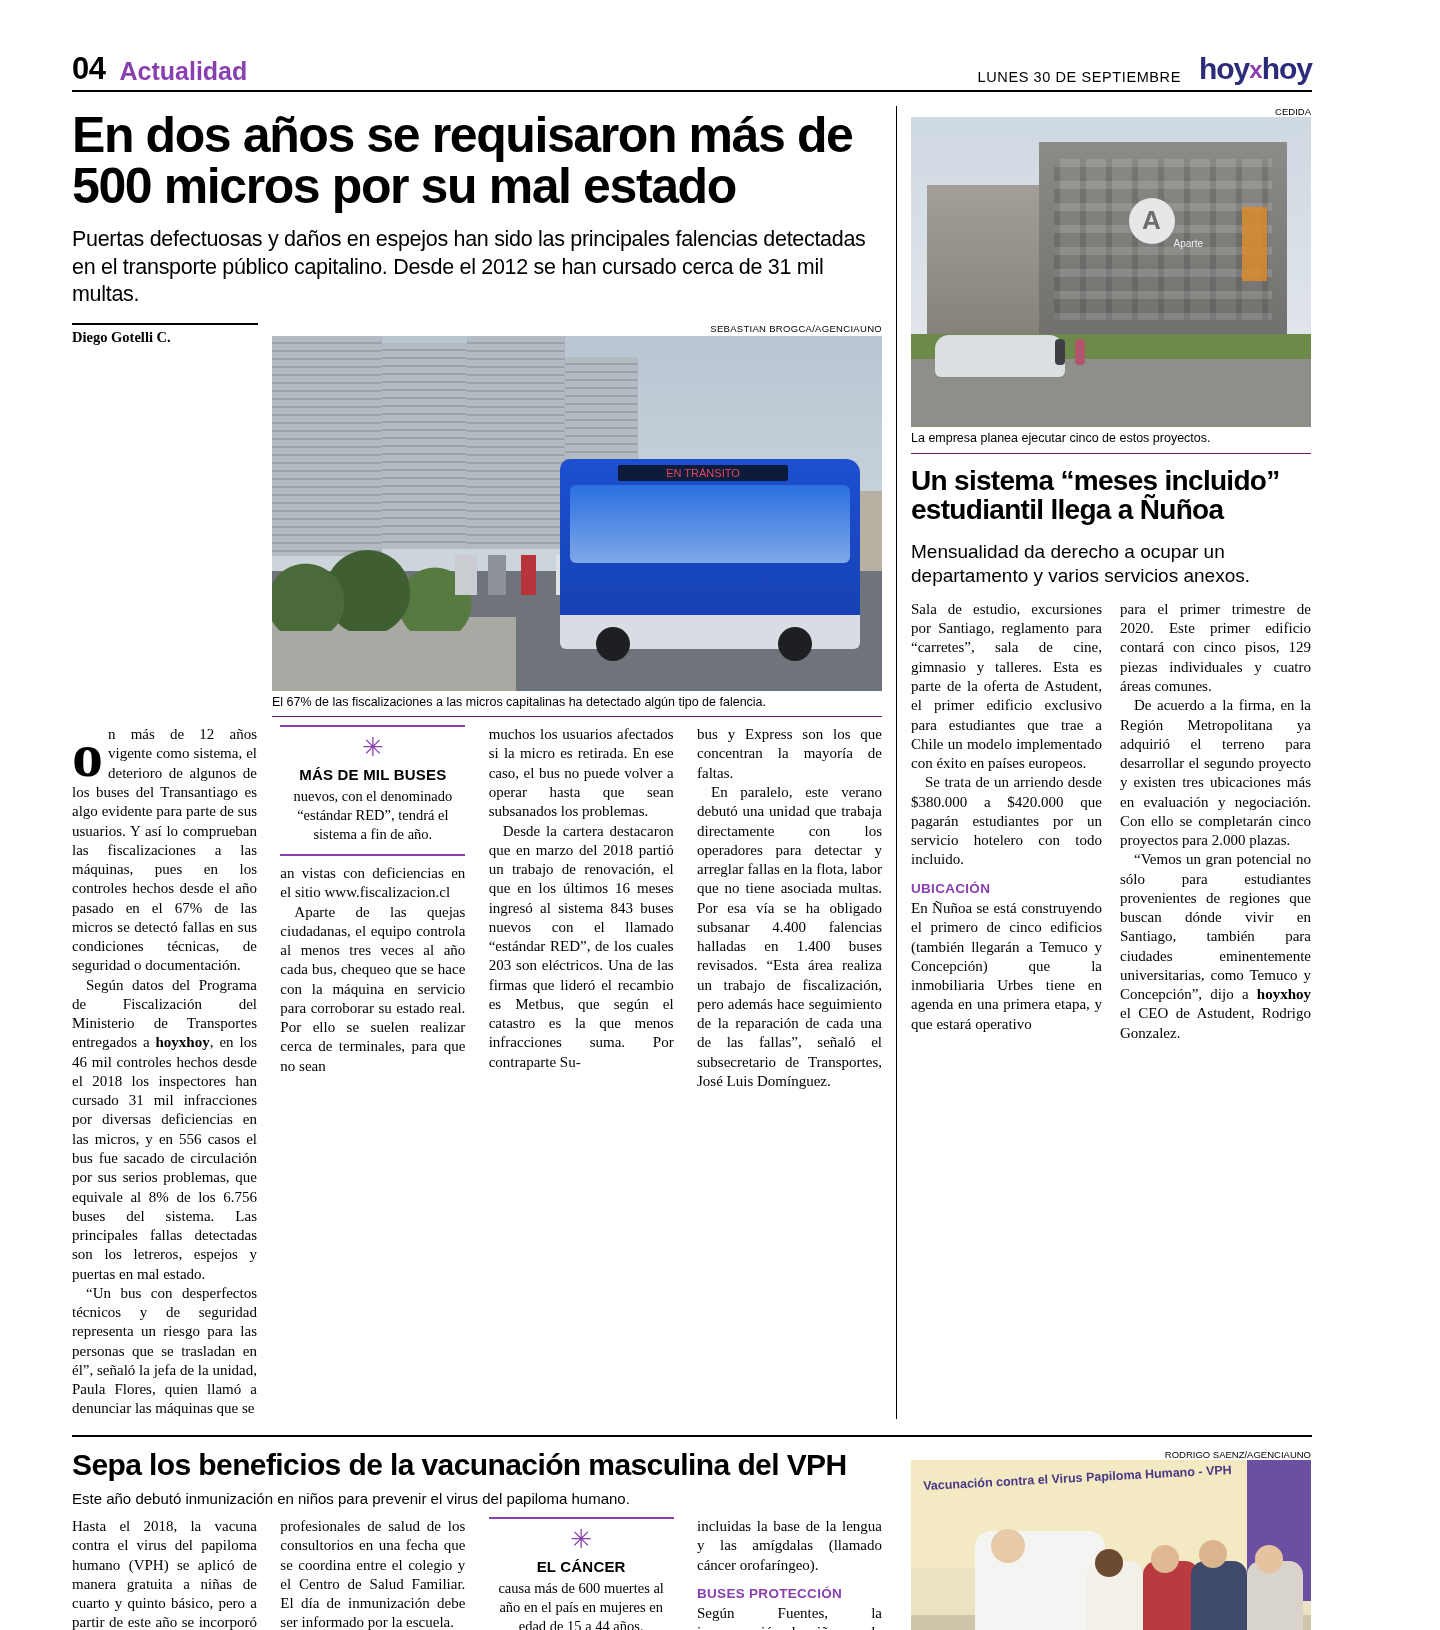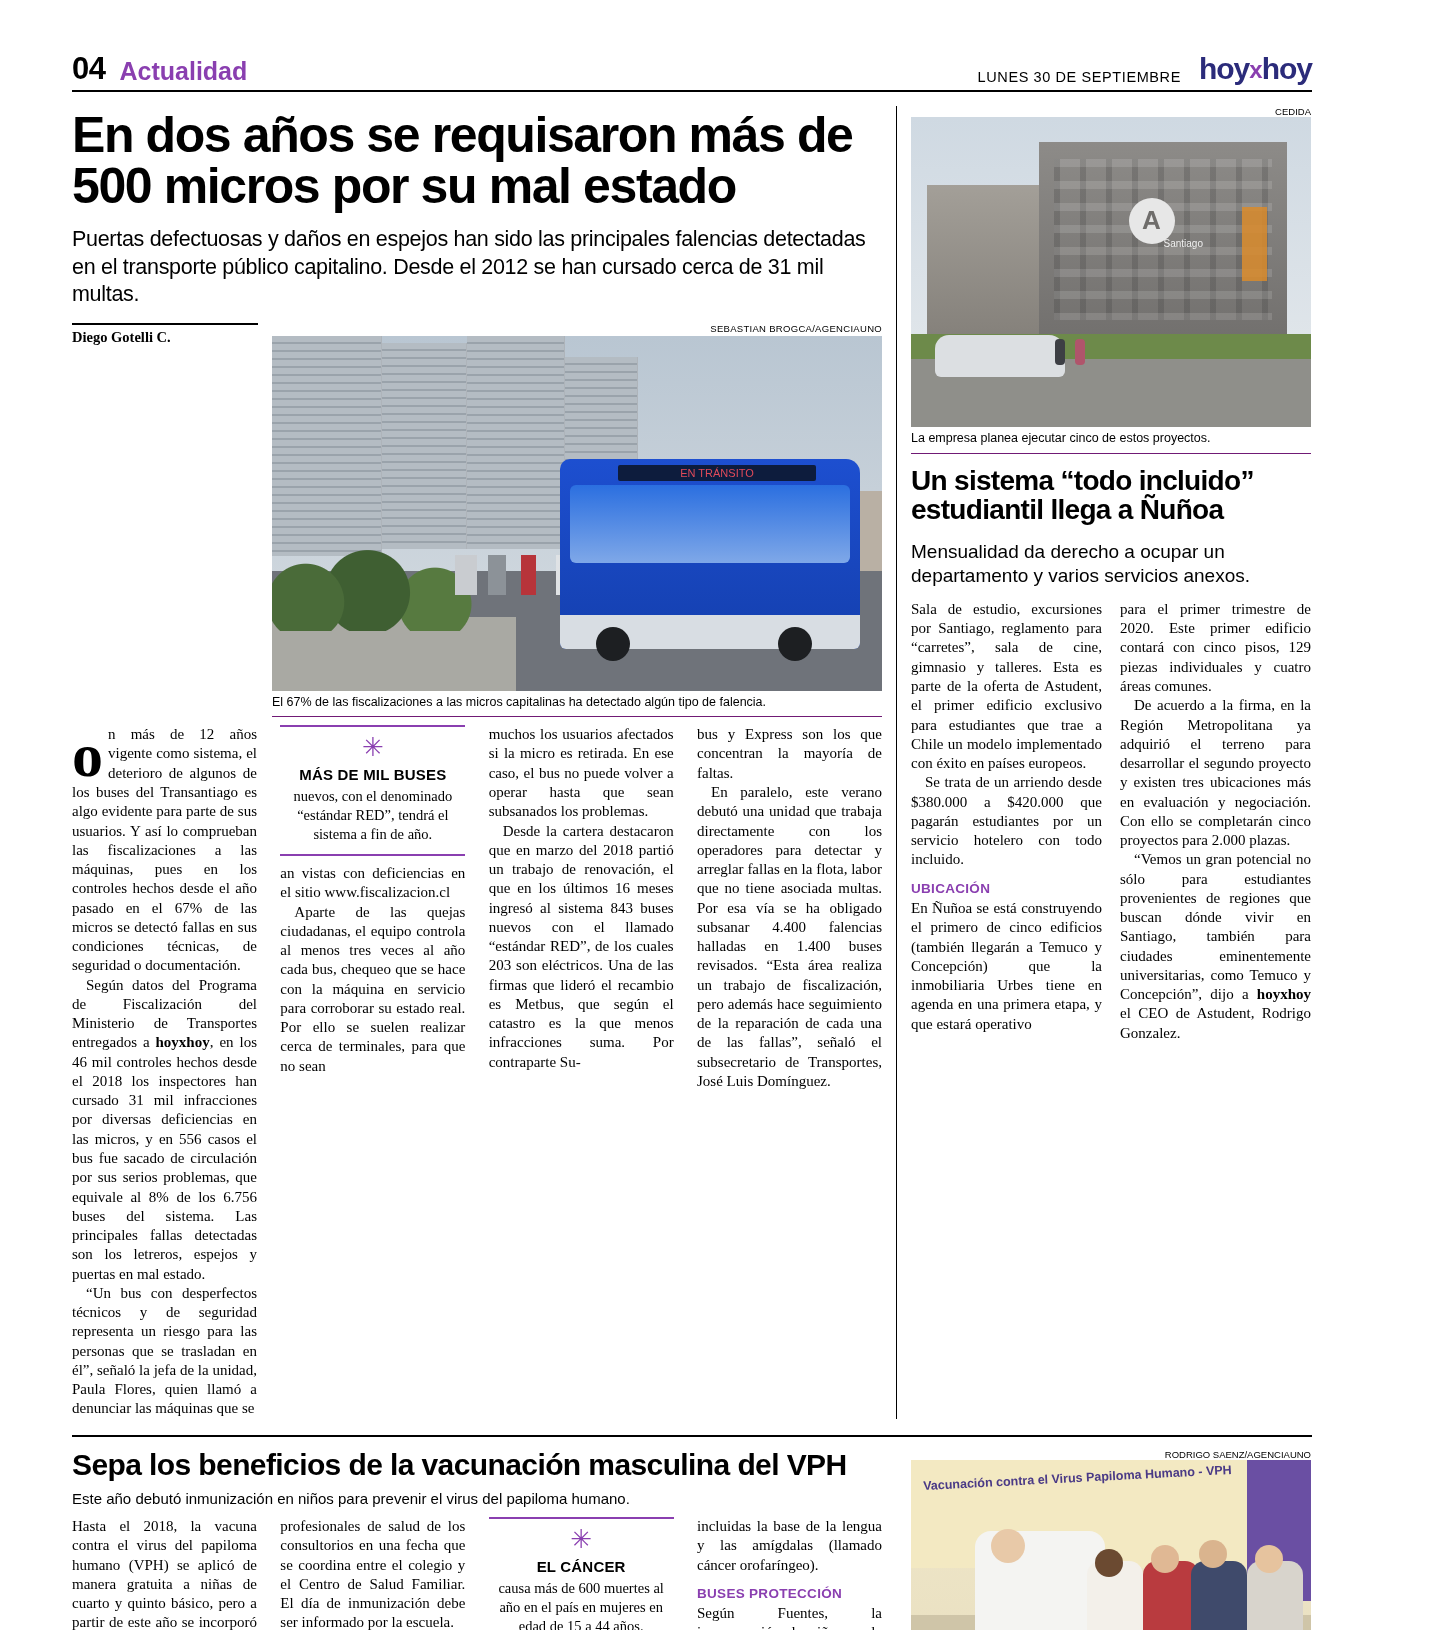--- a/index.html
+++ b/index.html
@@ -213,21 +213,21 @@
     position:absolute; right:22px; bottom:42px; width:300px; height:190px;
     background:linear-gradient(#1d4fd0,#143fae);
     border-radius:10px 14px 6px 6px;
   }
   .bus-wind {
     position:absolute; left:10px; top:26px; right:10px; height:78px;
     background:linear-gradient(#2b6fe0,#7fa8e8);
     border-radius:6px;
   }
   .bus-led {
-    position:absolute; left:58px; top:6px; width:198px; height:16px;
+    position:absolute; left:58px; top:6px; width:170px; height:16px;
     background:#0d1c3d; border-radius:2px;
   }
   .bus-led span{ color:#e04a5a; font-family:"Liberation Sans",sans-serif; font-size:11px; display:block; text-align:center; line-height:16px;}
   .bus-skirt { position:absolute; left:0; right:0; bottom:0; height:34px; background:#d8dde3; border-radius:0 0 6px 6px;}
   .bus-wheel { position:absolute; bottom:-12px; width:34px; height:34px; border-radius:50%; background:#1d1f22; }
   .trees { position:absolute; left:0; bottom:60px; width:46%; height:96px;
     background:radial-gradient(circle at 12% 70%, #4a6b39 0 38px, transparent 39px),
                radial-gradient(circle at 34% 60%, #3f5f32 0 42px, transparent 43px),
                radial-gradient(circle at 58% 72%, #577a40 0 36px, transparent 37px); }
   .cars { position:absolute; left:30%; bottom:96px; width:30%; height:40px;
@@ -349,30 +349,30 @@
     <div class="right-col">
       <div class="art-credit">CEDIDA</div>
       <div class="photo student-photo">
         <div class="sp-sky"></div>
         <div class="sp-building2"></div>
         <div class="sp-building">
           <div class="sp-windows"></div>
           <div class="sp-orange"></div>
         </div>
         <div class="sp-logo"></div>
-        <div class="sp-word">Santiago</div>
+        <div class="sp-word">Aparte</div>
         <div class="sp-grass"></div>
         <div class="sp-ground"></div>
         <div class="sp-car"></div>
         <div class="sp-ped" style="left:36%"></div>
         <div class="sp-ped" style="left:41%;background:#b0556b"></div>
       </div>
       <div class="caption">La empresa planea ejecutar cinco de estos proyectos.</div>
 
-      <h2 class="sub">Un sistema “todo incluido” estudiantil llega a Ñuñoa</h2>
+      <h2 class="sub">Un sistema “meses incluido” estudiantil llega a Ñuñoa</h2>
       <p class="subdeck">Mensualidad da derecho a ocupar un departamento y varios servicios anexos.</p>
 
       <div class="cols2">
         <div class="col" style="width:191px">
           <p class="first">Sala de estudio, excursiones por Santiago, reglamento para “carretes”, sala de cine, gimnasio y talleres. Esta es parte de la oferta de Astudent, el primer edificio exclusivo para estudiantes que trae a Chile un modelo implementado con éxito en países europeos.</p>
           <p>Se trata de un arriendo desde $380.000 a $420.000 que pagarán estudiantes por un servicio hotelero con todo incluido.</p>
           <div class="kicker">UBICACIÓN</div>
           <p class="first">En Ñuñoa se está construyendo el primero de cinco edificios (también llegarán a Temuco y Concepción) que la inmobiliaria Urbes tiene en agenda en una primera etapa, y que estará operativo</p>
         </div>
         <div class="col" style="width:191px">

